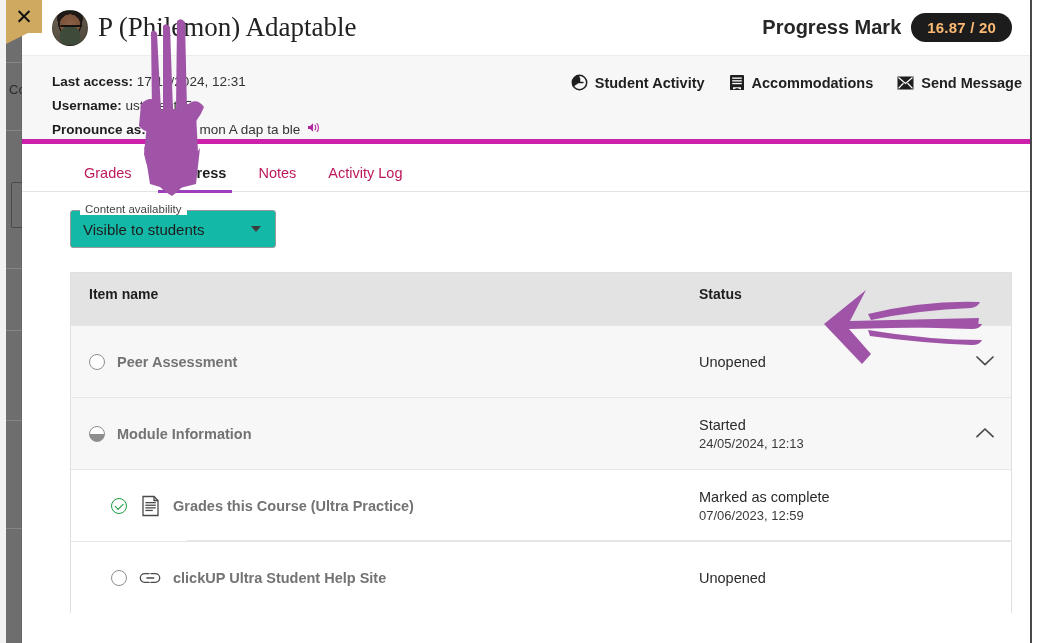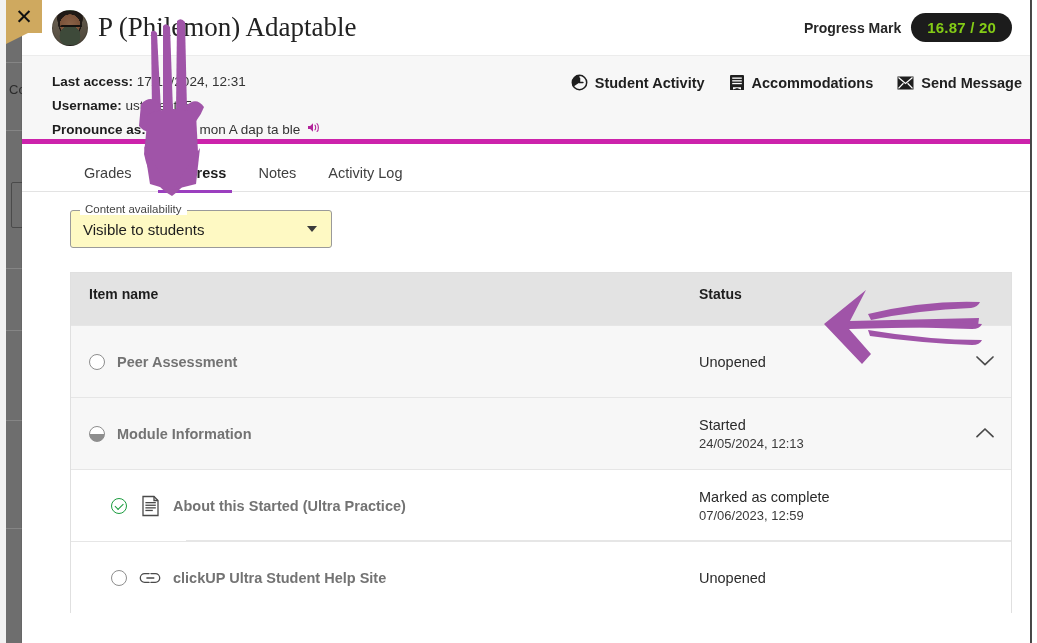--- a/index.html
+++ b/index.html
@@ -87,23 +87,23 @@
     content:""; position:absolute; left:7px; top:14px; width:22px; height:6px;
     border-top:2px solid #15120f; border-radius:2px;
     box-shadow: none;
   }
   .student-name {
     margin-left: 10px;
     font-family: "Liberation Serif", serif;
     font-size: 27px; color: #222; font-weight: 400; white-space: nowrap;
   }
   .progress-wrap { margin-left: auto; display: flex; align-items: center; gap: 10px; }
-  .progress-label { font-size: 14px; font-weight: 700; color: #262626; }
+  .progress-label { font-size: 20px; font-weight: 700; color: #262626; }
   .progress-pill {
-    background: #1c1c1c; color: #84cc16; border-radius: 22px;
+    background: #1c1c1c; color: #fdba74; border-radius: 22px;
     padding: 6px 16px; font-size: 15px; font-weight: 700; letter-spacing: .2px;
   }
 
   
   .info-strip {
     position: relative; background: #f7f7f7; padding: 14px 18px 14px 30px;
     height: 88px; border-bottom: 5px solid #cc22ab;
   }
   .info-rows { font-size: 13.5px; color: #333; line-height: 1.78; }
   .info-rows b { color: #1d1d1d; font-weight: 700; }
@@ -117,33 +117,33 @@
   .hact svg { display: block; }
 
   
   .tabs {
     display: flex; align-items: flex-end; gap: 4px;
     padding: 0 0 0 48px; height: 48px; border-bottom: 1px solid #e3e3e3;
     background:#fff;
   }
   .tab {
     position: relative; padding: 12px 14px 11px; font-size: 14.5px;
-    color: #404040; cursor: pointer; top: 1px;
+    color: #be185d; cursor: pointer; top: 1px;
   }
   .tab.active { color: #1d1d1d; font-weight: 700; }
   .tab.active::after {
     content: ""; position: absolute; left: 8px; right: 8px; bottom: -1px;
     height: 3px; background: #9b3fbf;
   }
 
   
   .select-area { padding: 18px 0 8px 48px; background:#fff; }
   .field {
-    position: relative; width: 262px; height: 38px;
-    border: 1px solid #9a9a9a; border-radius: 3px; background:#fef9c3;
+    position: relative; width: 206px; height: 38px;
+    border: 1px solid #9a9a9a; border-radius: 3px; background:#14b8a6;
     display: flex; align-items: center; padding: 0 12px; cursor: pointer;
   }
   .field-legend {
     position: absolute; top: -8px; left: 9px; background: #fff;
     padding: 0 5px; font-size: 11.5px; color: #444;
   }
   .field-value { font-size: 15px; color: #1d1d1d; }
   .caret {
     position: absolute; right: 14px; top: 50%; transform: translateY(-50%);
     width: 0; height: 0; border-left: 5px solid transparent;
@@ -343,21 +343,21 @@
           <span class="type-icon">
             <svg width="21" height="22" viewBox="0 0 21 22">
               <path d="M3 1.5h11l4 4V20.5H3z" fill="#fff" stroke="#4a4a4a" stroke-width="1.3"></path>
               <path d="M14 1.5v4h4" fill="none" stroke="#4a4a4a" stroke-width="1.3"></path>
               <rect x="5.4" y="7" width="10.4" height="1.3" fill="#4a4a4a"></rect>
               <rect x="5.4" y="9.6" width="10.4" height="1.3" fill="#4a4a4a"></rect>
               <rect x="5.4" y="12.2" width="10.4" height="1.3" fill="#4a4a4a"></rect>
               <rect x="5.4" y="14.8" width="7.4" height="1.3" fill="#4a4a4a"></rect>
             </svg>
           </span>
-          <span>About this Started (Ultra Practice)</span>
+          <span>Grades this Course (Ultra Practice)</span>
         </div>
         <div class="col-status">
           <div class="status-main">Marked as complete</div>
           <div class="status-sub">07/06/2023, 12:59</div>
         </div>
         <div class="col-chev"></div>
         <div class="child-sep" style="left:115px;right:0;"></div>
       </div>
 
       <div class="t-row child" style="position:relative; min-height:72px;">

